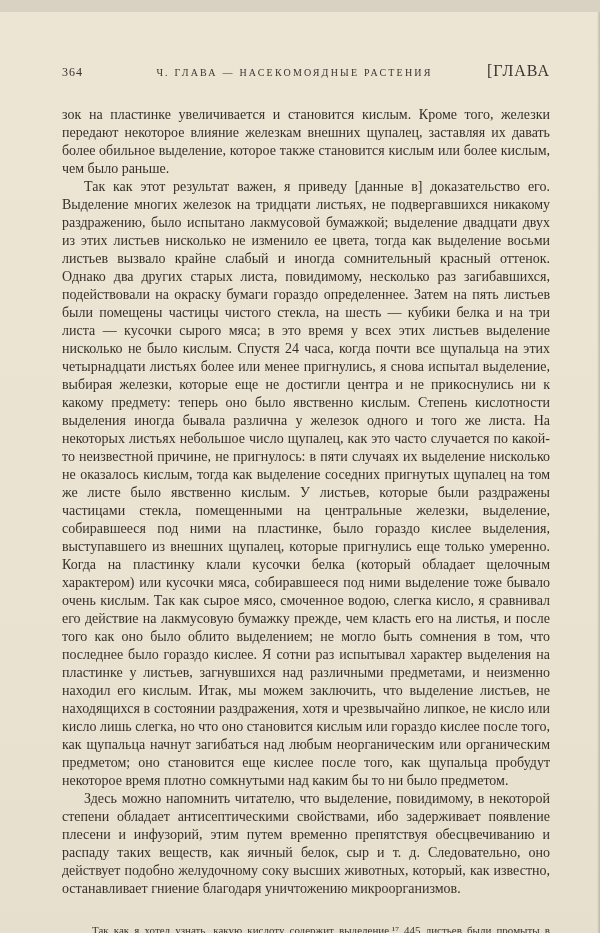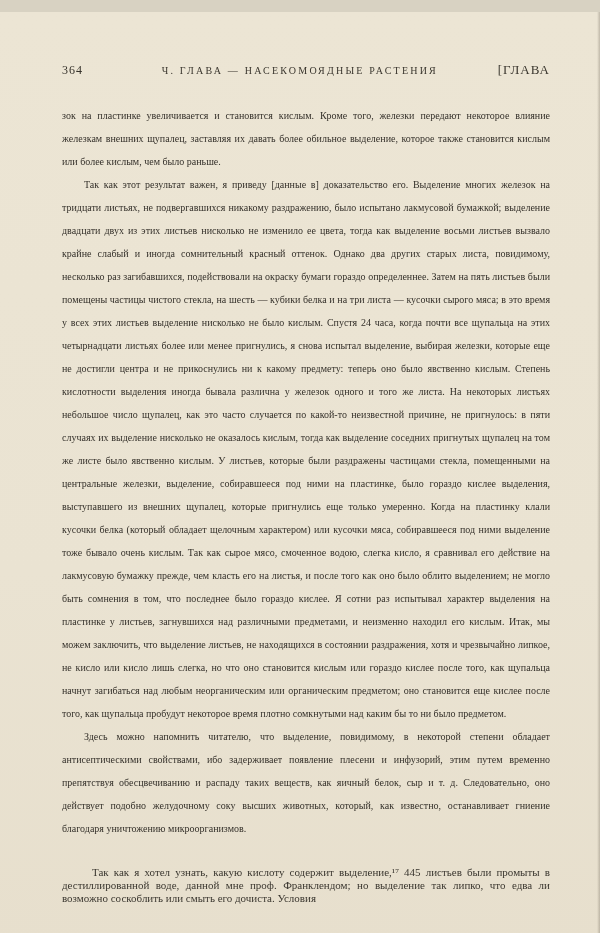--- a/index.html
+++ b/index.html
@@ -35,28 +35,28 @@
     flex: 1;
     text-align: center;
     font-size: 10px;
     letter-spacing: 2.2px;
     white-space: nowrap;
     color: #3a362e;
   }
   .chapter-marker {
     min-width: 52px;
     text-align: right;
-    font-size: 13px;
+    font-size: 16px;
     letter-spacing: 1px;
     color: #3a362e;
   }
   .body-text p {
     margin: 0;
-    font-size: 10px;
-    line-height: 23px;
+    font-size: 14px;
+    line-height: 18px;
     text-align: justify;
     color: #34302a;
   }
   .body-text p.indent {
     text-indent: 22px;
   }
   .footnote {
     margin-top: 26px;
     font-size: 11px;
     line-height: 12.8px;

